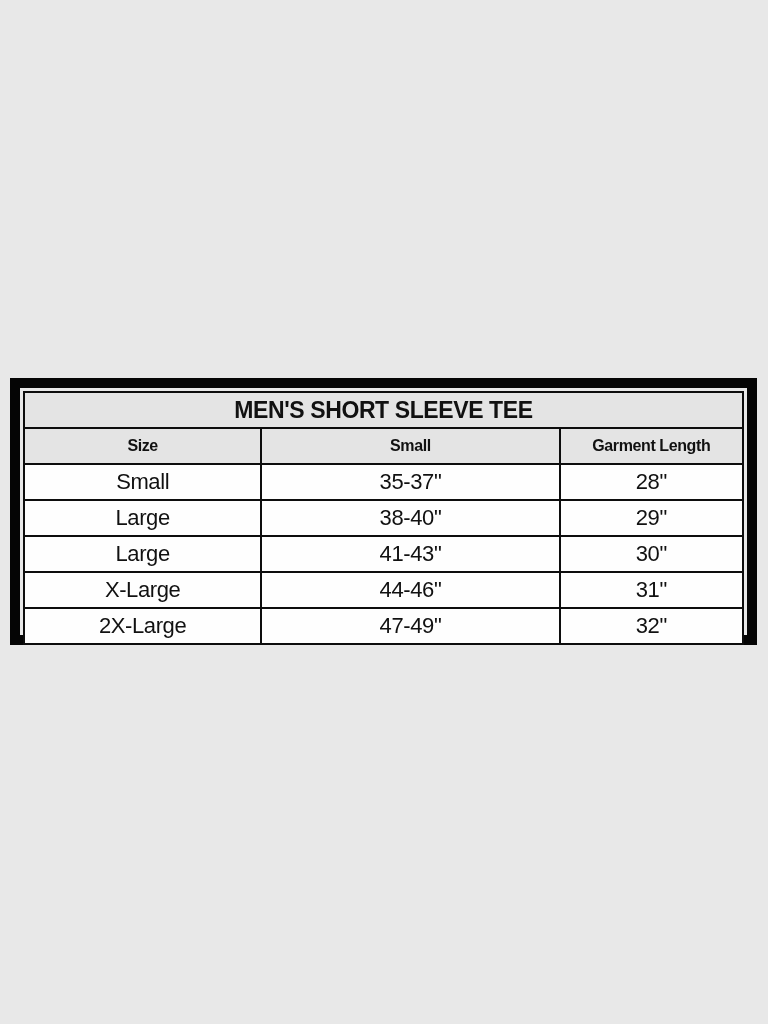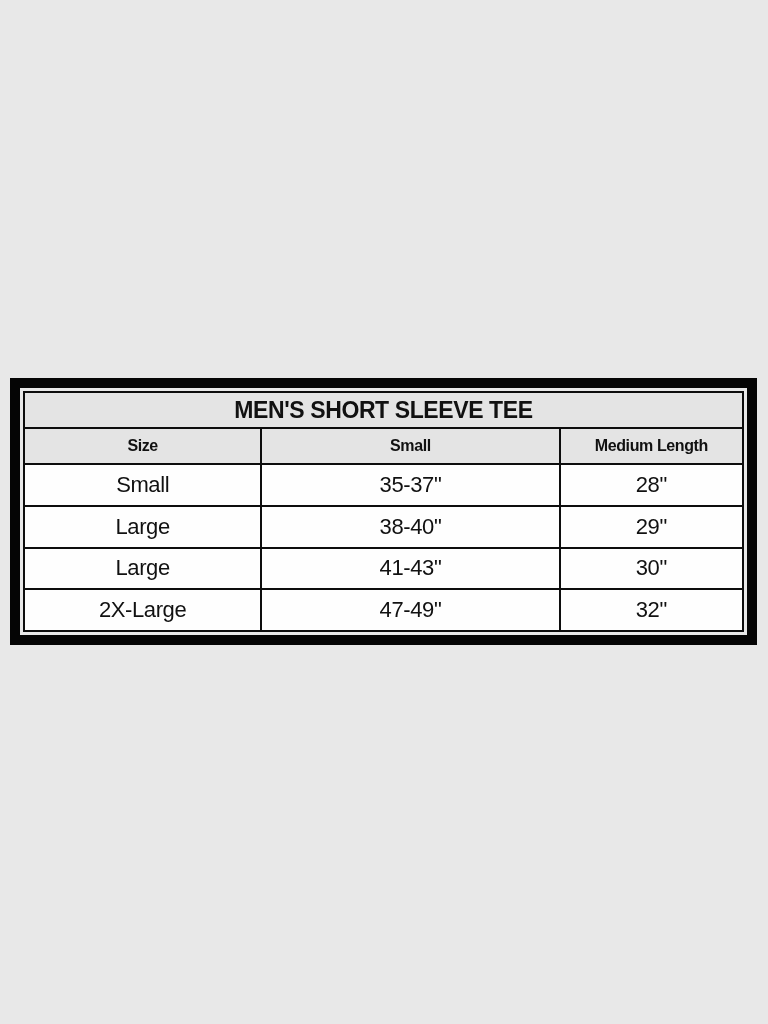--- a/index.html
+++ b/index.html
@@ -74,39 +74,44 @@
       <col class="col-chest">
       <col class="col-length">
     </colgroup>
     <thead>
       <tr class="title-row">
         <th colspan="3">MEN'S SHORT SLEEVE TEE</th>
       </tr>
       <tr class="header-row">
         <th>Size</th>
         <th>Small</th>
-        <th>Medium Length</th>
+        <th>Garment Length</th>
       </tr>
     </thead>
     <tbody>
       <tr class="data-row">
         <td>Small</td>
         <td>35-37"</td>
         <td>28"</td>
       </tr>
       <tr class="data-row">
         <td>Large</td>
         <td>38-40"</td>
         <td>29"</td>
       </tr>
       <tr class="data-row">
         <td>Large</td>
         <td>41-43"</td>
         <td>30"</td>
       </tr>
       <tr class="data-row">
+        <td>X-Large</td>
+        <td>44-46"</td>
+        <td>31"</td>
+      </tr>
+      <tr class="data-row">
         <td>2X-Large</td>
         <td>47-49"</td>
         <td>32"</td>
       </tr>
     </tbody>
   </table>
 </div>
 
 </body></html>

